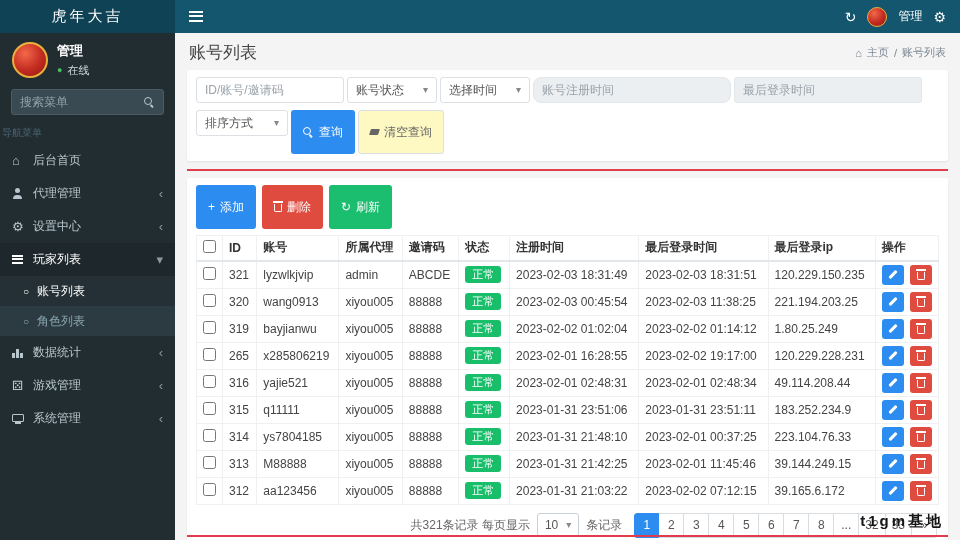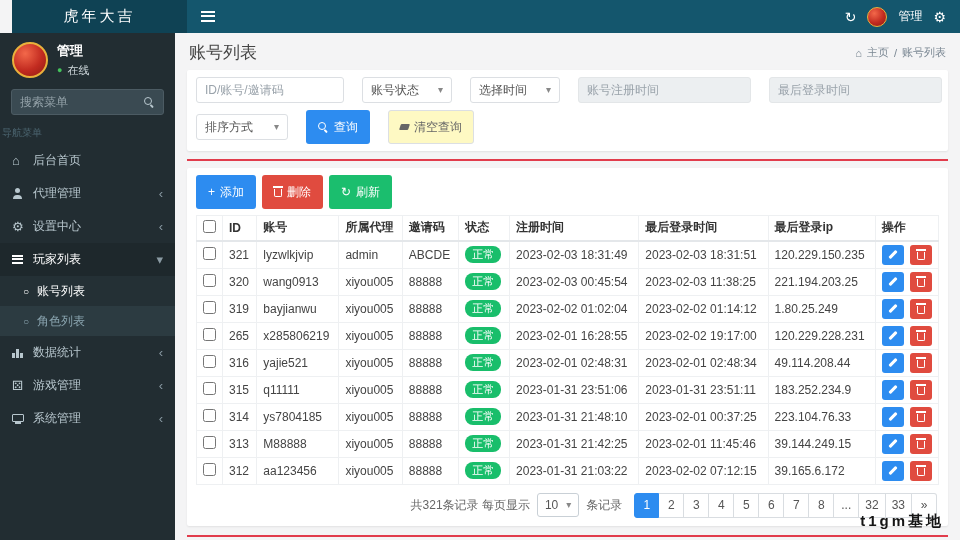--- a/index.html
+++ b/index.html
@@ -1,20 +1,20 @@
 <!DOCTYPE html>
 <html><head>
 <meta charset="utf-8">
 <style>
   *{box-sizing:border-box;margin:0;padding:0}
   html,body{width:960px;height:540px}
   body{font-family:"Liberation Sans","DejaVu Sans",sans-serif;font-size:12px;background:#f4f4f5;overflow:hidden;position:relative;color:#444}
 
   
-  .topbar{position:absolute;top:0;left:12px;right:0;height:33px;background:#14566d;display:flex;align-items:center;z-index:6}
+  .topbar{position:absolute;top:0;left:0;right:0;height:33px;background:#14566d;display:flex;align-items:center;z-index:6}
   .brand{width:175px;height:100%;background:#0f4254;color:#fff;display:flex;align-items:center;justify-content:center;font-size:15px;letter-spacing:3px;flex:none}
   .tb-left{padding:0 14px;display:flex;align-items:center;cursor:pointer}
   .i-bars{display:inline-block;width:14px;height:11px;background:repeating-linear-gradient(180deg,#fff 0 2px,transparent 2px 4.5px)}
   .tb-right{margin-left:auto;display:flex;align-items:center;gap:11px;padding-right:14px;color:#fff}
   .tb-ic{color:#fff;font-size:14px;cursor:pointer;line-height:1}
   .tb-admin{font-size:12px;color:#fff}
   .avatar{width:36px;height:36px;border-radius:50%;background:radial-gradient(circle at 35% 30%,#f3684a 0%,#c22b20 55%,#8e1a12 100%);border:2px solid #e9b13c;flex:none}
   .avatar.small{width:20px;height:20px;border-width:1.5px}
 
   
@@ -56,42 +56,42 @@
   .i-trash{position:relative;width:8px;height:8px;border:1px solid #fff;border-top:none;border-radius:0 0 2px 2px;display:inline-block;margin-top:2px}
   .i-trash::before{content:"";position:absolute;left:-2px;top:-3px;width:10px;height:2px;background:#fff}
   .i-eraser{display:inline-block;width:9px;height:6px;background:currentColor;transform:skewX(-18deg);border-radius:1px}
 
   
   .content{position:absolute;left:175px;top:33px;right:0;bottom:0;overflow:hidden}
   .page-header{display:flex;align-items:center;justify-content:space-between;padding:8px 14px 6px}
   .page-title{font-size:17px;color:#454545;font-weight:normal}
   .breadcrumb{font-size:11px;color:#7a8793;display:flex;gap:5px;align-items:center}
   .card{background:#fff;margin:0 12px;border-radius:2px;box-shadow:0 1px 2px rgba(0,0,0,.08);padding:7px 9px}
-  .filter-row{display:flex;gap:18px;align-items:center;flex-wrap:nowrap}
+  .filter-row{display:flex;gap:3px;flex-wrap:nowrap}
   .filter-row + .filter-row{margin-top:7px}
   .f-input{height:26px;border:1px solid #dcdfe3;border-radius:3px;padding:0 8px;font-size:12px;color:#555;outline:none;background:#fff}
   .f-input::placeholder{color:#9aa3ab}
   .f-input.gray{background:#eceff1;border-color:#e3e6e8}
   .f-select{height:26px;border:1px solid #dcdfe3;border-radius:3px;display:inline-flex;align-items:center;justify-content:space-between;gap:8px;padding:0 8px;color:#555;background:#fff;cursor:pointer;flex:none}
   .caret{font-size:10px;color:#888;line-height:1}
-  .btn{height:34px;border-radius:3px;border:1px solid transparent;display:inline-flex;align-items:center;gap:5px;padding:8px 11px;font-size:12px;cursor:pointer;color:#fff;flex:none}
+  .btn{height:44px;border-radius:3px;border:1px solid transparent;display:inline-flex;align-items:center;gap:5px;padding:8px 11px;font-size:12px;cursor:pointer;color:#fff;flex:none}
   .btn.primary{background:#2d8cf0}
   .btn.light{background:#fef9c3;border-color:#dcdfe3;color:#666}
   .btn.danger{background:#e04b3f}
   .btn.success{background:#1bbe6e}
   .red-line{height:2px;background:#e13c4c;margin:8px 12px 7px}
   .bottom-line{position:absolute;left:187px;right:12px;bottom:3px;height:2px;background:#e13c4c}
 
   
   .toolbar{display:flex;gap:6px;margin-bottom:6px}
   table{width:100%;border-collapse:collapse;font-size:12px;color:#444;table-layout:auto}
   th,td{border:1px solid #eef0f2;padding:3px 6px;text-align:left;height:25px;white-space:nowrap;overflow:hidden}
   th{font-weight:bold;color:#333;border-bottom:2px solid #e4e7ea}
   .chk{width:26px;text-align:center}
-  .badge{background:#19be6b;color:#fff;font-size:11px;padding:2px 7px;border-radius:8px;display:inline-block;line-height:1.2}
+  .badge{background:#19be6b;color:#fff;font-size:11px;padding:2px 7px;border-radius:3px;display:inline-block;line-height:1.2}
   .ops{width:58px}
   .btn-sq{width:22px;height:20px;border-radius:3px;display:inline-flex;align-items:center;justify-content:center;cursor:pointer;vertical-align:middle}
   .btn-sq.edit{background:#2d8cf0;margin-right:3px}
   .btn-sq.del{background:#e04b3f}
 
   
   .pager{display:flex;align-items:center;justify-content:flex-end;gap:7px;padding:8px 2px 1px;color:#666;font-size:12px}
   .psel{height:24px;border:1px solid #c9d0d6;border-radius:3px;display:inline-flex;align-items:center;gap:8px;padding:0 7px;color:#555;background:#fff;cursor:pointer}
   .pages{display:flex;margin-left:5px}
   .pages a{min-width:25px;height:25px;display:flex;align-items:center;justify-content:center;border:1px solid #d9dde1;border-left:none;color:#555;cursor:pointer;background:#fff;padding:0 6px;text-decoration:none;font-size:12px}
@@ -206,21 +206,21 @@
     <div class="filter-row">
       <input class="f-input" style="width: 148px;" placeholder="ID/账号/邀请码">
       <div class="f-select" style="width:90px">
         <span>账号状态</span>
         <span class="caret">▾</span>
       </div>
       <div class="f-select" style="width:90px">
         <span>选择时间</span>
         <span class="caret">▾</span>
       </div>
-      <input class="f-input gray" style="width: 198px;" placeholder="账号注册时间">
+      <input class="f-input gray" style="width: 198px; border-radius: 8px;" placeholder="账号注册时间">
       <input class="f-input gray" style="width: 188px;" placeholder="最后登录时间">
     </div>
     <div class="filter-row">
       <div class="f-select" style="width:92px">
         <span>排序方式</span>
         <span class="caret">▾</span>
       </div>
       <button class="btn primary">
         <span class="i-search"></span>
         <span>查询</span>

